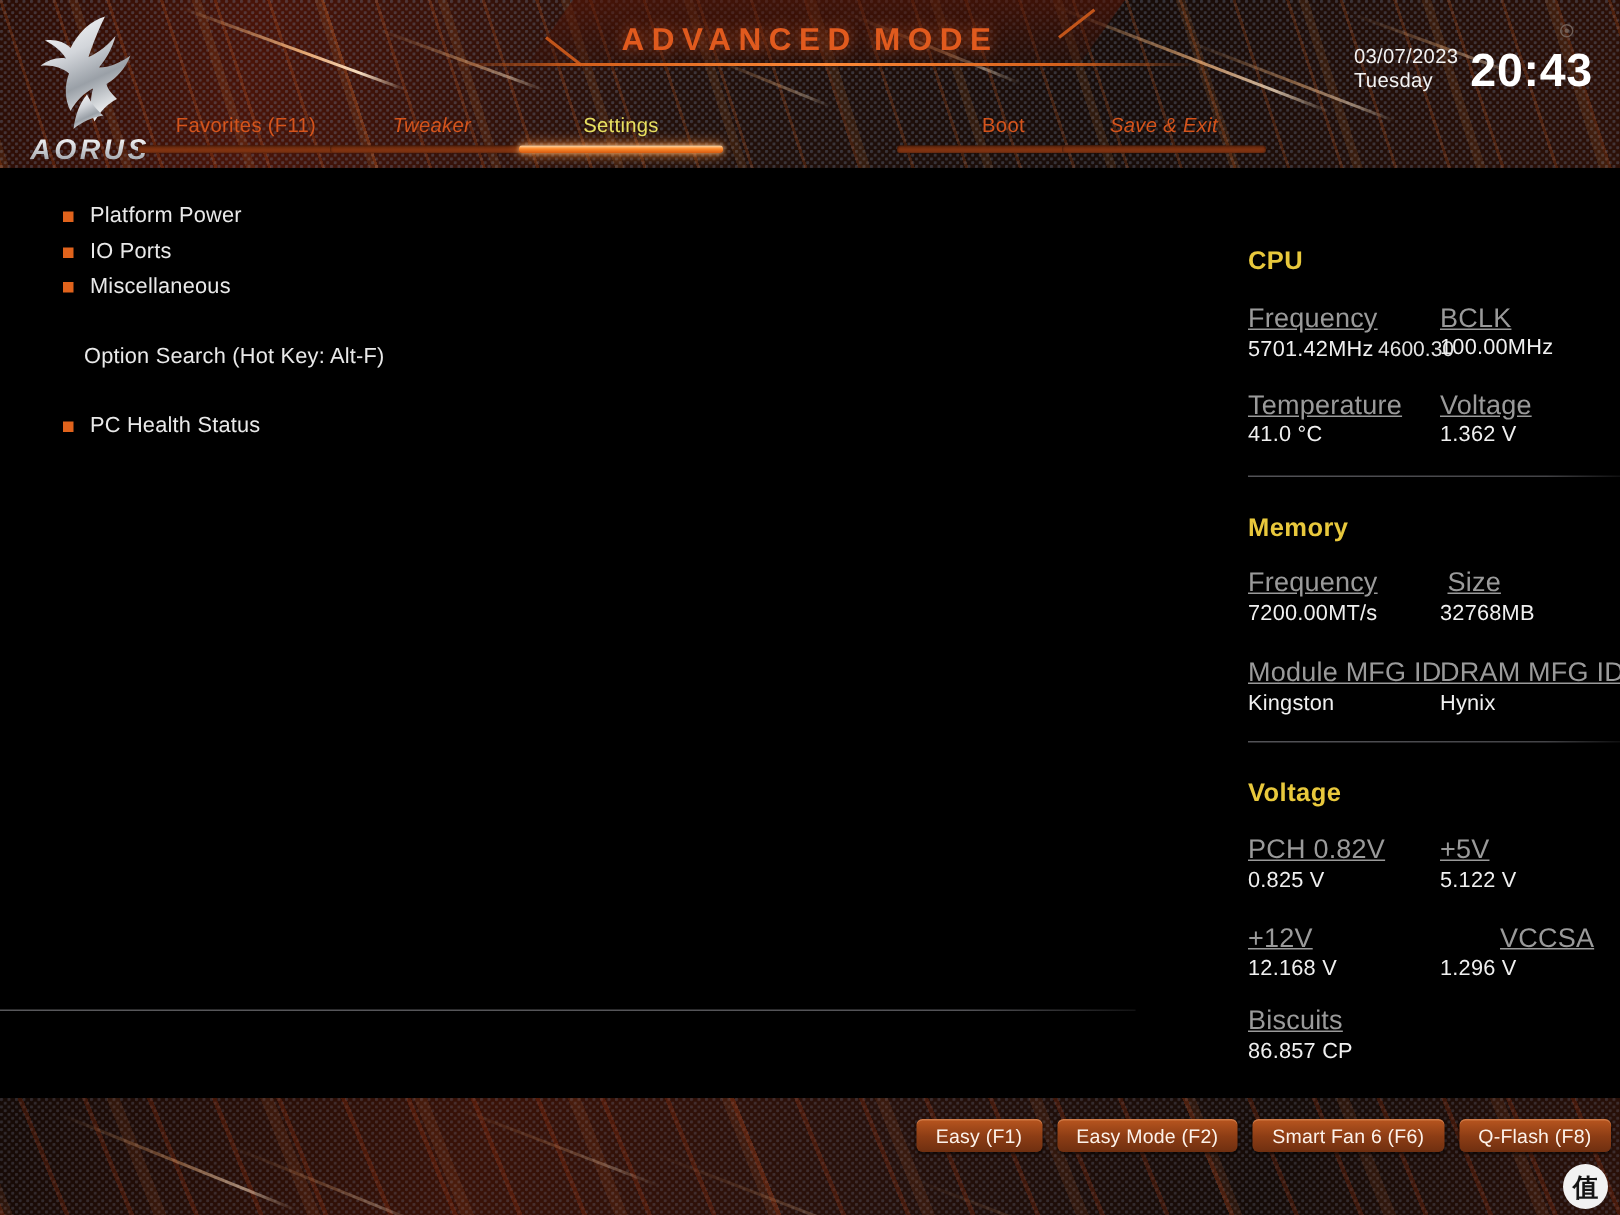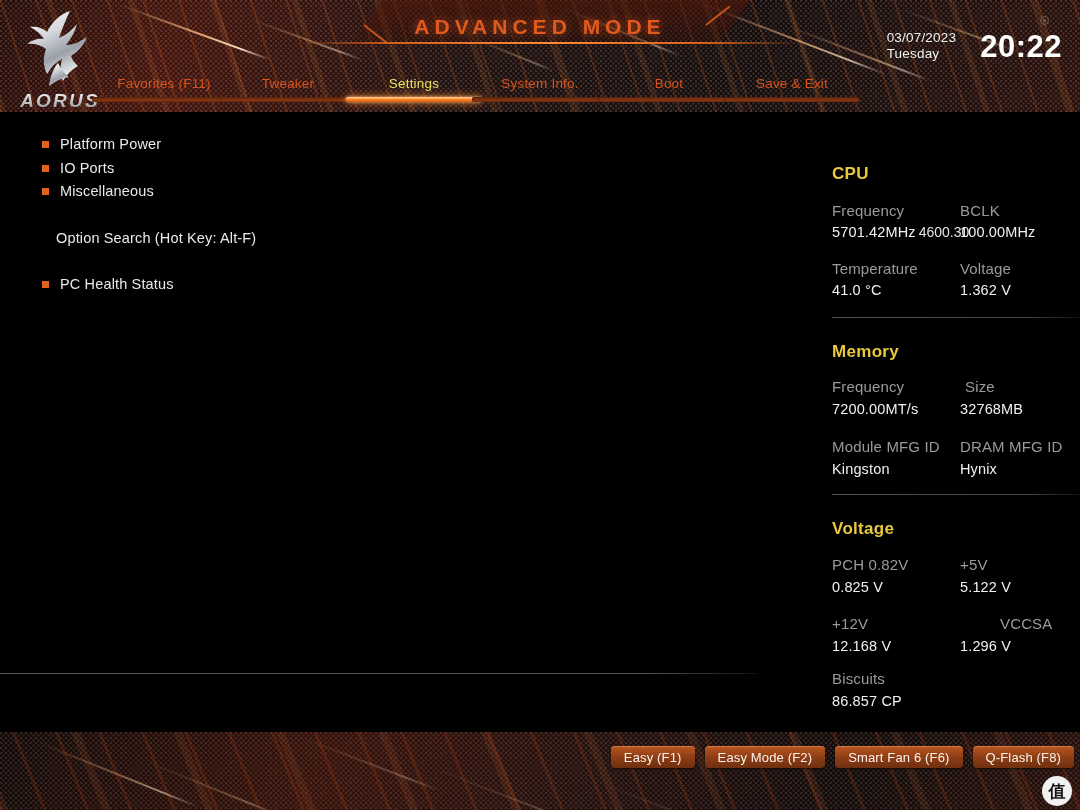--- a/index.html
+++ b/index.html
@@ -47,21 +47,21 @@
   .adv-edge-l { position:absolute; left:364px; top:24px; width:30px; height:2px; background:#c2551a; transform:rotate(38deg); transform-origin:left center;}
   .adv-edge-r { position:absolute; left:706px; top:24px; width:30px; height:2px; background:#c2551a; transform:rotate(-38deg); transform-origin:left center;}
   .adv-title {
     position:absolute; left:0; top:0; width:1080px; text-align:center; top:15px;
     font-family:"Liberation Sans", sans-serif; font-weight:bold;
     font-size:21px; letter-spacing:5px; color:#e05a1e;
     text-shadow:0 0 10px rgba(230,90,30,0.65);
   }
 
   
-  .clock { position:absolute; right:18px; top:27px; display:flex; align-items:flex-start; gap:24px; }
+  .clock { position:absolute; right:18px; top:27px; display:flex; align-items:flex-start; gap:8px; }
   .clock-date { text-align:left; line-height:1.22; padding-top:3px; }
   .clock-date .d1 { font-size:13.5px; color:#f2f2f2; letter-spacing:.2px; }
   .clock-date .d2 { font-size:13.5px; color:#f2f2f2; letter-spacing:.2px; }
   .clock-time { font-size:31px; font-weight:bold; color:#ffffff; letter-spacing:.5px; line-height:1; padding-top:4px; }
   .reg-mark { position:absolute; right:31px; top:16px; width:9px; height:9px; border:1.3px solid #7a6a62; border-radius:50%; opacity:.85; }
   .reg-mark:after { content:""; position:absolute; left:2px; top:2px; width:3px; height:3px; border-radius:50%; background:#7a6a62; }
 
   
   .nav { position:absolute; left:0; top:76px; width:1080px; height:36px; }
   .tab { position:absolute; top:0; text-align:center; cursor:pointer; }
@@ -79,21 +79,21 @@
   .mlabel { font-size:14.5px; color:#e9e9e9; letter-spacing:.15px; white-space:nowrap; }
   .mplain { position:absolute; left:56px; font-size:14.5px; color:#e9e9e9; letter-spacing:.15px; white-space:nowrap; cursor:pointer; }
   .left-divider { position:absolute; left:0; top:561px; width:757px; height:1px;
     background:linear-gradient(90deg, rgba(160,160,165,0.55) 0%, rgba(150,150,158,0.55) 85%, rgba(150,150,158,0.12) 100%); }
 
   
   .main-right { position:absolute; left:800px; top:112px; width:280px; height:620px; }
   .hw-div { position:absolute; left:32px; width:248px; height:1px;
     background:linear-gradient(90deg, rgba(150,150,158,0.55) 0%, rgba(150,150,158,0.45) 80%, rgba(150,150,158,0.10) 100%); }
   .hw-title { position:absolute; left:32px; font-size:17px; font-weight:bold; color:#e8c83c; letter-spacing:.3px; }
-  .hw-lbl { position:absolute; font-size:15px; color:#9a9a9a; letter-spacing:.15px; white-space:nowrap; }
+  .hw-lbl { position:absolute; font-size:18px; color:#9a9a9a; letter-spacing:.15px; white-space:nowrap;text-decoration:underline; }
   .hw-val { position:absolute; font-size:14.5px; color:#f0f0f0; letter-spacing:.15px; white-space:nowrap; }
   .hw-val .sub { font-size:14px; color:#e3e3e3; margin-left:3px; letter-spacing:0; }
 
   
   .bottom {
     position:absolute; left:0; top:732px; width:1080px; height:78px;
     background:
       repeating-linear-gradient(68deg, rgba(190,60,15,0.20) 0px, rgba(190,60,15,0.20) 3px, rgba(0,0,0,0) 3px, rgba(0,0,0,0) 40px),
       repeating-linear-gradient(68deg, rgba(255,130,60,0.09) 0px, rgba(255,130,60,0.09) 8px, rgba(0,0,0,0) 8px, rgba(0,0,0,0) 95px),
       radial-gradient(circle at 1px 1px, rgba(120,130,155,0.26) 0.9px, rgba(0,0,0,0) 1.3px) 0 0/5px 5px,
@@ -156,45 +156,41 @@
   <div class="adv-edge-r"></div>
   <div class="adv-line"></div>
   <div class="adv-title">ADVANCED MODE</div>
 
   <div class="reg-mark"></div>
   <div class="clock">
     <div class="clock-date">
       <div class="d1">03/07/2023</div>
       <div class="d2">Tuesday</div>
     </div>
-    <div class="clock-time">20:22</div>
+    <div class="clock-time">20:43</div>
   </div>
 
   <div class="nav" id="nav">
       <div class="tab" style="left: 92px; width: 144px;">
         <div class="lbl">Favorites (F11)</div>
         <div class="bar"></div>
       </div>
-      <div class="tab" style="left: 220px; width: 136px;">
+      <div class="tab" style="left: 220px; width: 136px; font-style: italic;">
         <div class="lbl">Tweaker</div>
         <div class="bar"></div>
       </div>
       <div class="tab active" style="left: 346px; width: 136px;">
         <div class="lbl">Settings</div>
         <div class="bar"></div>
       </div>
-      <div class="tab" style="left: 472px; width: 136px;">
-        <div class="lbl">System Info.</div>
-        <div class="bar"></div>
-      </div>
       <div class="tab" style="left: 598px; width: 142px;">
         <div class="lbl">Boot</div>
         <div class="bar"></div>
       </div>
-      <div class="tab" style="left: 724px; width: 136px;">
+      <div class="tab" style="left: 708px; width: 136px; font-style: italic;">
         <div class="lbl">Save &amp; Exit</div>
         <div class="bar"></div>
       </div>
     </div>
 </div>
 
 <div class="main-left">
   <div id="menu-host">
       <div class="mitem" style="top: 24px;">
         <span class="mbullet"></span>

